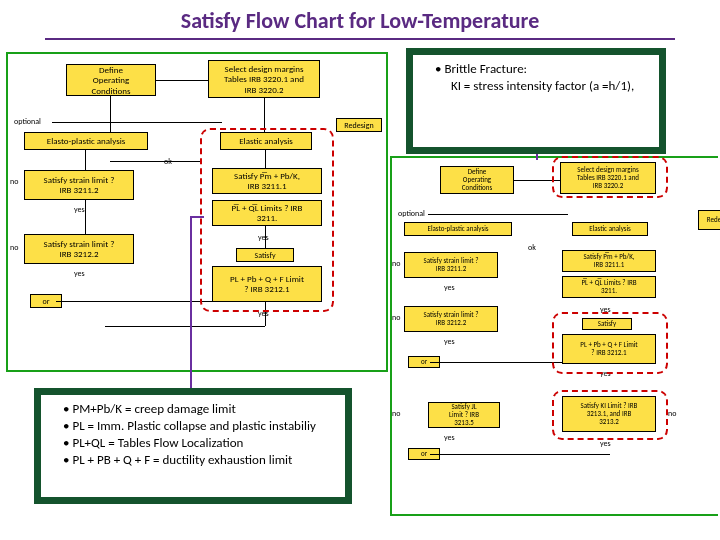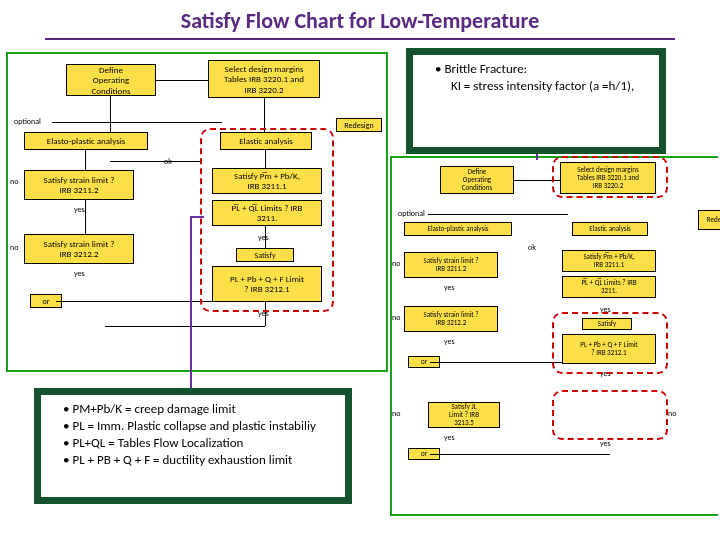--- a/index.html
+++ b/index.html
@@ -117,20 +117,21 @@
   <div class="fbox smaller" style="left:562px; top:288px; width:94px; height:30px;">PL + Pb + Q + F Limit ? IRB 3212.1</div>
 
   <div class="lbl smaller" style="left:444px; top:290px;">yes</div>
   <div class="lbl smaller" style="left:600px; top:322px;">yes</div>
 
   <div class="fbox smaller" style="left:408px; top:310px; width:22px; height:12px;">or</div>
   <div class="hline" style="left:430px; top:316px; width:132px;"></div>
 
   <div class="fbox smaller" style="left:404px; top:356px; width:72px; height:26px;margin-left:24px;">Satisfy JL Limit ? IRB 3213.5</div>
   <div class="lbl smaller" style="left:392px; top:362px;">no</div>
+  <div class="fbox smaller" style="left:562px; top:350px; width:94px; height:36px;">Satisfy KI Limit ? IRB 3213.1, and IRB 3213.2</div>
   <div class="lbl smaller" style="left:668px; top:362px;">no</div>
 
   <div class="lbl smaller" style="left:444px; top:386px;">yes</div>
   <div class="lbl smaller" style="left:600px; top:392px;">yes</div>
 
   <div class="fbox smaller" style="left:408px; top:402px; width:22px; height:12px;">or</div>
   <div class="hline" style="left:430px; top:408px; width:180px;"></div>
 
   <div class="redhl" style="left:552px; top:110px; width:116px; height:42px;"></div>
   <div class="redhl" style="left:552px; top:266px; width:116px; height:62px;"></div>

